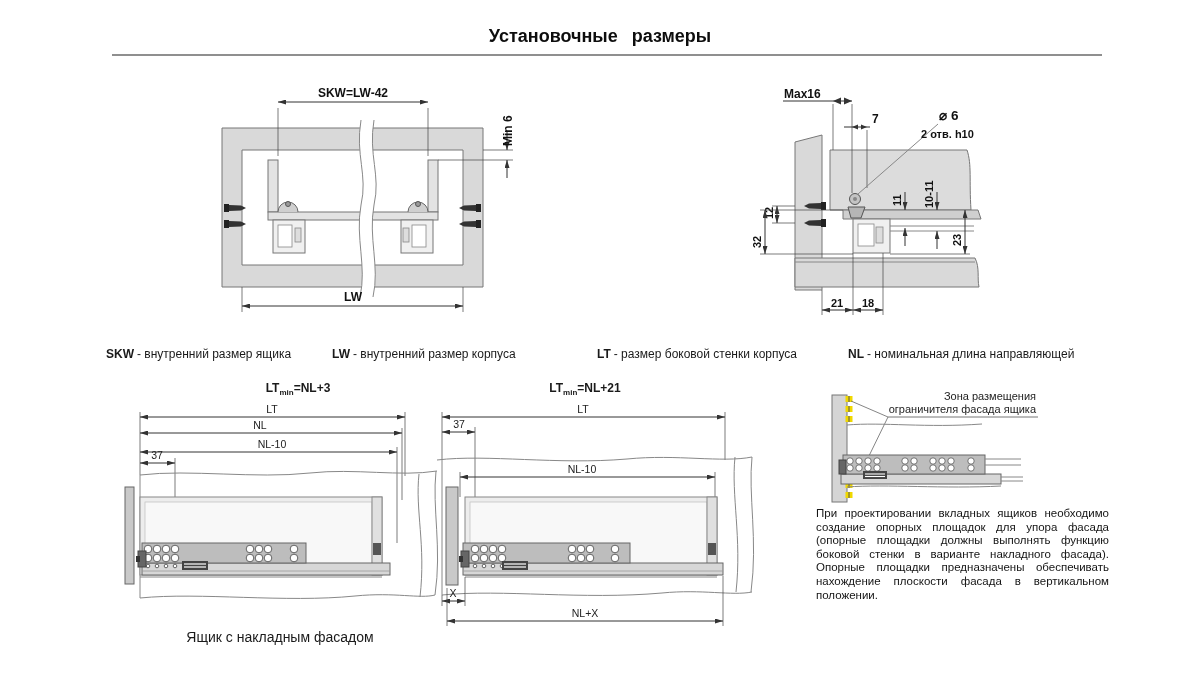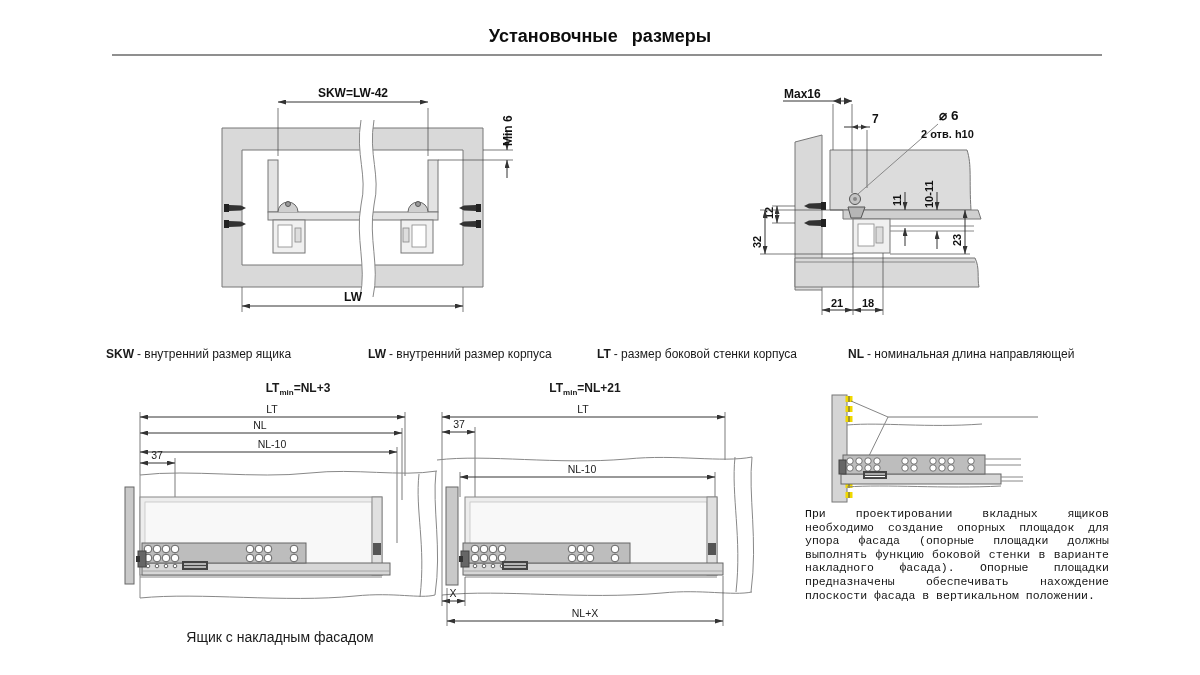--- a/index.html
+++ b/index.html
@@ -10,21 +10,21 @@
               word-spacing:9px;color:#0d0d0d;}
   .title-rule{left:112px;top:54px;width:990px;height:2px;background:#8f8f8f;}
   .legend-item{top:347px;font-size:12px;white-space:nowrap;color:#1a1a1a;}
   .legend-item .abbr{font-weight:bold;}
   .legend-item .desc{margin-left:3px;}
   .formula{top:381px;text-align:center;font-size:12px;font-weight:600;color:#1a1a1a;}
   .formula sub{font-size:8px;font-weight:600;}
   .caption{top:629px;text-align:center;font-size:14px;color:#1a1a1a;}
   .zone-label{left:828px;top:390px;width:208px;text-align:right;font-size:11px;line-height:13px;color:#222;}
   .notes{left:805px;top:507px;width:304px;font-size:11.5px;line-height:13.6px;text-align:justify;color:#141414;}
-  .notes p{margin:0 0 10px 0;font-family:Liberation Mono, monospace;}
+  .notes p{margin:0 0 10px 11px;}
   
   svg text{font-family:"Liberation Sans",sans-serif;}
   .dt{font-weight:bold;font-size:11px;fill:#111;}
   .dt12{font-weight:bold;font-size:12px;fill:#111;}
   .dt13{font-weight:bold;font-size:13.5px;fill:#111;}
   .dtn{font-weight:normal;font-size:10.5px;fill:#222;}
   line.dim,path.dim{stroke:#333;stroke-width:1;fill:none;}
   line.ext{stroke:#444;stroke-width:0.7;}
   .thin{stroke:#888;stroke-width:1;fill:none;}
   .panel{fill:#d9d9d9;stroke:#777;stroke-width:1;}
@@ -200,21 +200,21 @@
       <line class="ext" x1="105" y1="173" x2="105" y2="235"></line>
       <line class="ext" x1="135" y1="173" x2="135" y2="235"></line>
       <line class="dim" x1="74" y1="230" x2="105" y2="230" marker-start="url(#trS)" marker-end="url(#trE)"></line>
       <line class="dim" x1="105" y1="230" x2="135" y2="230" marker-start="url(#trS)" marker-end="url(#trE)"></line>
       <text class="dt" x="89" y="227" text-anchor="middle">21</text>
       <text class="dt" x="120" y="227" text-anchor="middle">18</text>
     </g>
   </svg>
 
   <div class="abs legend-item" style="left:106px;"><span class="abbr">SKW</span><span class="desc">- внутренний размер ящика</span></div>
-  <div class="abs legend-item" style="left:332px;margin-left:36px;"><span class="abbr">LW</span><span class="desc">- внутренний размер корпуса</span></div>
+  <div class="abs legend-item" style="left:332px;"><span class="abbr">LW</span><span class="desc">- внутренний размер корпуса</span></div>
   <div class="abs legend-item" style="left:597px;"><span class="abbr">LT</span><span class="desc">- размер боковой стенки корпуса</span></div>
   <div class="abs legend-item" style="left:848px;"><span class="abbr">NL</span><span class="desc">- номинальная длина направляющей</span></div>
 
   <div class="abs formula" style="left:128px;width:340px;">
     <span>LT</span><sub>min</sub><span>=NL+3</span>
   </div>
   <svg class="abs" style="left:95px;top:380px;" width="350" height="250" viewBox="0 0 350 250">
     <defs>
       <marker id="blE" orient="auto" markerUnits="userSpaceOnUse" markerWidth="8" markerHeight="5" refX="8" refY="2.5">
           <path d="M8,2.5 L0,0 L0,5 Z" fill="#333"></path>
@@ -421,18 +421,22 @@
       <line class="thin" x1="180" y1="77" x2="216" y2="77"></line>
       <line class="thin" x1="196" y1="89" x2="218" y2="89"></line>
       <line class="thin" x1="196" y1="93" x2="218" y2="93"></line>
       <rect x="58" y="83" width="24" height="8" fill="#444"></rect>
       <line x1="60" y1="86" x2="80" y2="86" stroke="#fff" stroke-width="1.1"></line>
       <line x1="60" y1="88.5" x2="80" y2="88.5" stroke="#fff" stroke-width="1.1"></line>
       <rect x="34" y="72" width="7" height="14" fill="#666" stroke="#444"></rect>
       <path class="thin" d="M42,99 C80,96 140,101 196,98"></path>
     </g>
   </svg>
+  <div class="abs zone-label">
+    <div>Зона размещения</div>
+    <div>ограничителя фасада ящика</div>
+  </div>
 
   <div class="abs notes">
     <p>При проектировании вкладных ящиков необходимо создание опорных площадок для упора фасада (опорные площадки должны выполнять функцию боковой стенки в варианте накладного фасада). Опорные площадки предназначены обеспечивать нахождение плоскости фасада в вертикальном положении.</p>
   </div>
 
 </div>
 
 </body></html>

